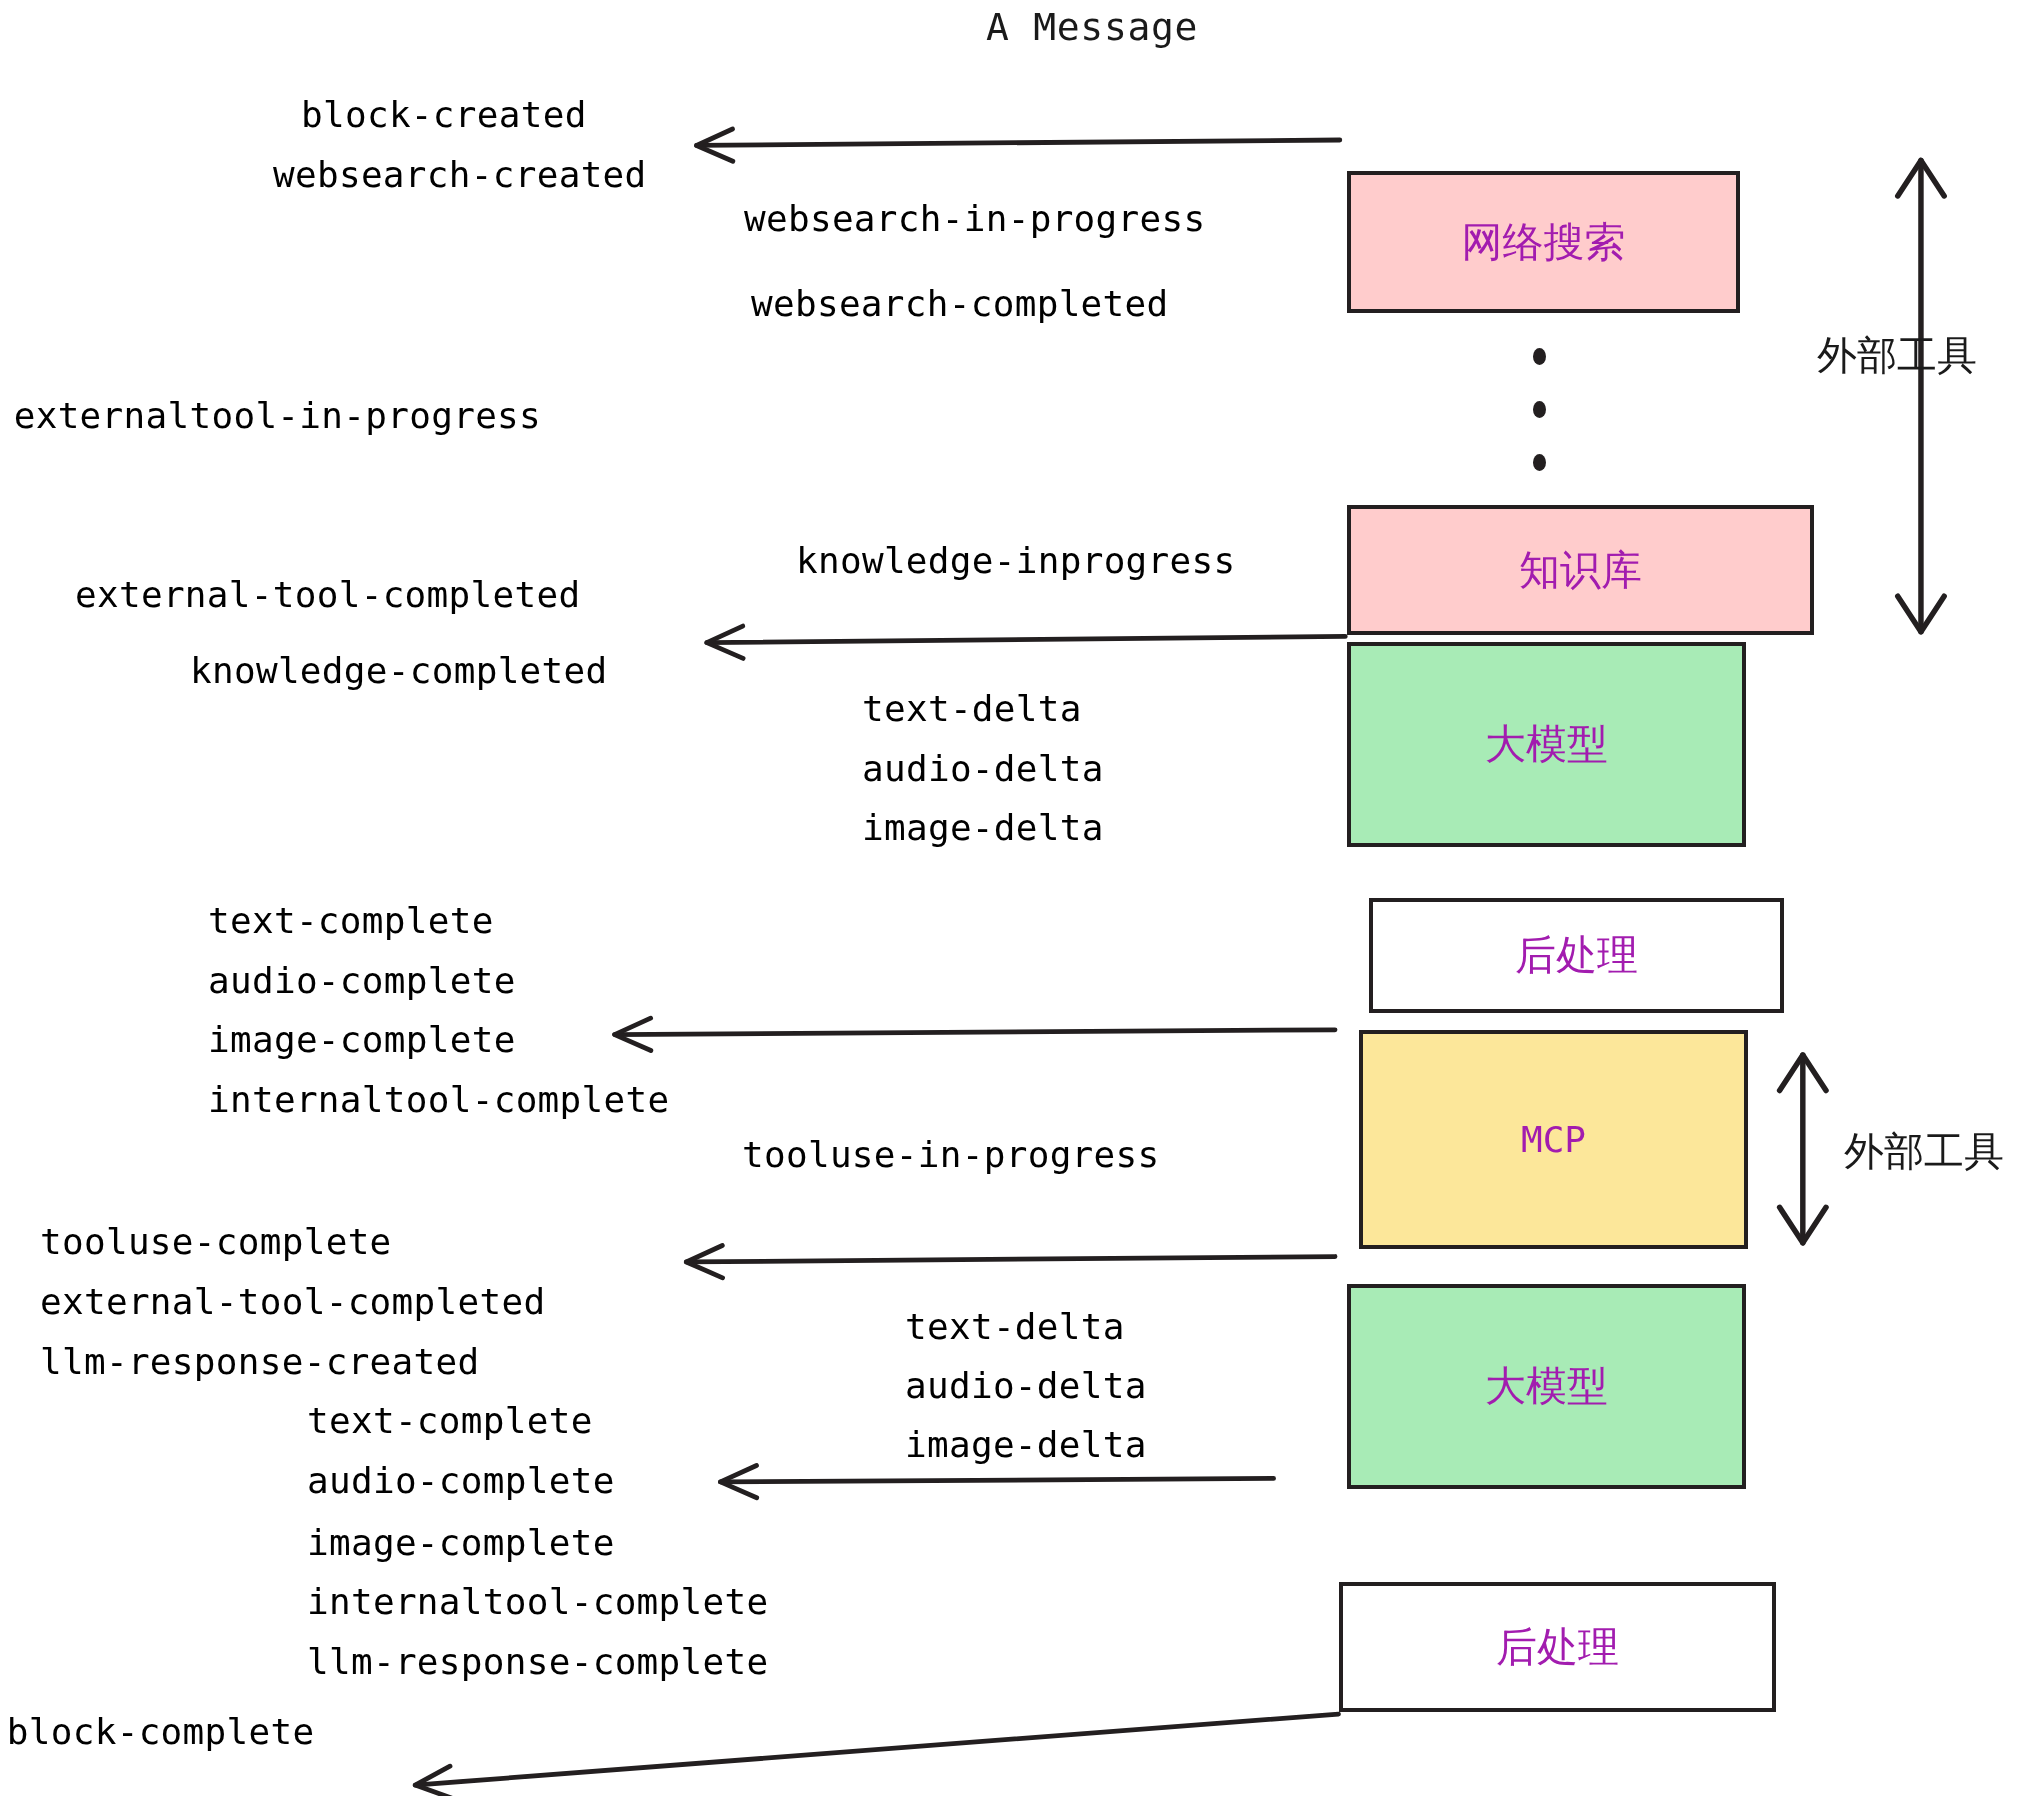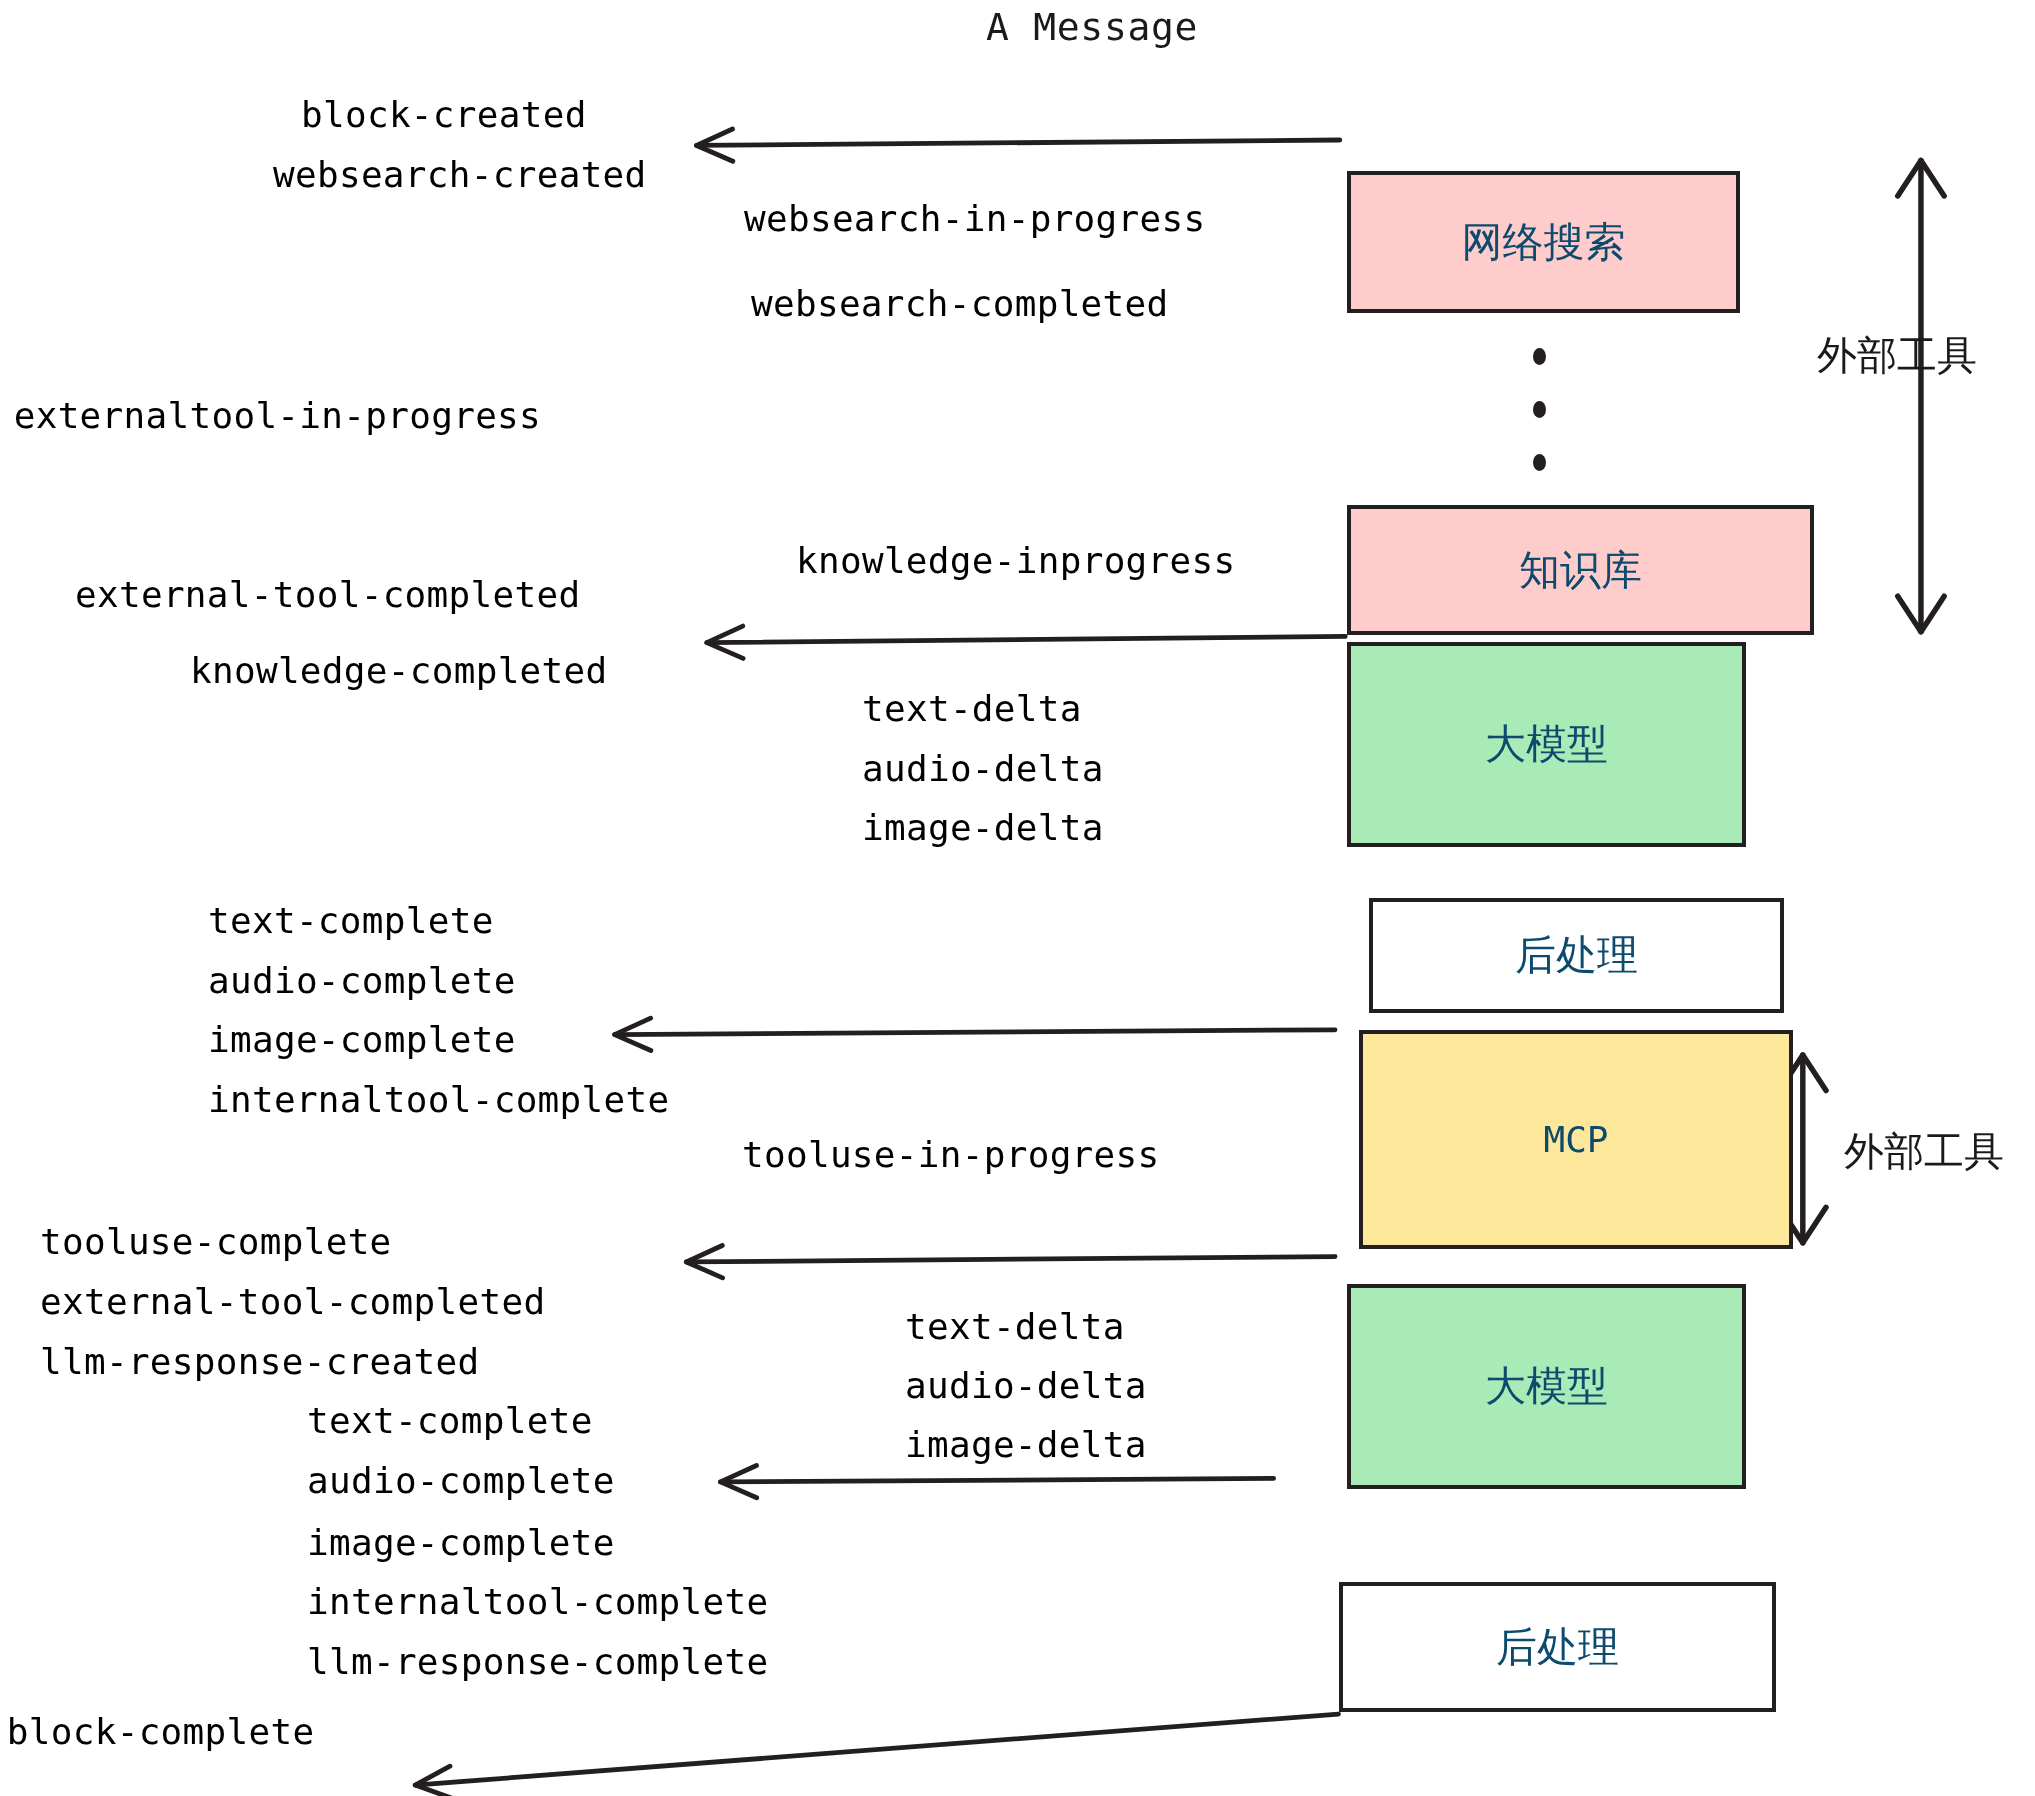--- a/index.html
+++ b/index.html
@@ -36,21 +36,21 @@
     font-family: "DejaVu Sans Mono", monospace;
     font-size: 38px;
     color: #1a1a1a;
     white-space: nowrap;
     letter-spacing: 0.7px;
   }
   .boxlabel {
     position: absolute;
     font-family: "DejaVu Sans", sans-serif;
     font-size: 41px;
-    color: #0c4a6e;
+    color: #a21caf;
     white-space: nowrap;
     display: flex;
     align-items: center;
     justify-content: center;
   }
   .mcp-label {
     font-family: "DejaVu Sans Mono", monospace;
     font-size: 36px;
   }
   .sidelabel {
@@ -125,21 +125,21 @@
           <path d="M 2606 1768 L 2640 1820 L 2674 1768"></path>
         </g>
       </g>
   </svg>
 
   <div id="boxes-host">
       <div class="box boxlabel" style="left: 1347px; top: 171px; width: 393px; height: 142px; background: rgb(255, 204, 204);">网络搜索</div>
       <div class="box boxlabel" style="left: 1347px; top: 505px; width: 467px; height: 130px; background: rgb(255, 204, 204);">知识库</div>
       <div class="box boxlabel" style="left: 1347px; top: 642px; width: 399px; height: 205px; background: rgb(168, 235, 182);">大模型</div>
       <div class="box boxlabel" style="left: 1369px; top: 898px; width: 415px; height: 115px; background: rgb(255, 255, 255);">后处理</div>
-      <div class="box boxlabel mcp-label" style="left: 1359px; top: 1030px; width: 434px; height: 219px; background: rgb(252, 231, 154);">MCP</div>
+      <div class="box boxlabel mcp-label" style="left: 1359px; top: 1030px; width: 389px; height: 219px; background: rgb(252, 231, 154);">MCP</div>
       <div class="box boxlabel" style="left: 1347px; top: 1284px; width: 399px; height: 205px; background: rgb(168, 235, 182);">大模型</div>
       <div class="box boxlabel" style="left: 1339px; top: 1582px; width: 437px; height: 130px; background: rgb(255, 255, 255);">后处理</div>
     </div>
 
   <div id="events-host">
       <div class="evt" style="left: 301px; top: 94px;">block-created</div>
       <div class="evt" style="left: 273px; top: 154px;">websearch-created</div>
       <div class="evt" style="left: 744px; top: 198px;">websearch-in-progress</div>
       <div class="evt" style="left: 751px; top: 283px;">websearch-completed</div>
       <div class="evt" style="left: 13.7px; top: 395px;">externaltool-in-progress</div>

